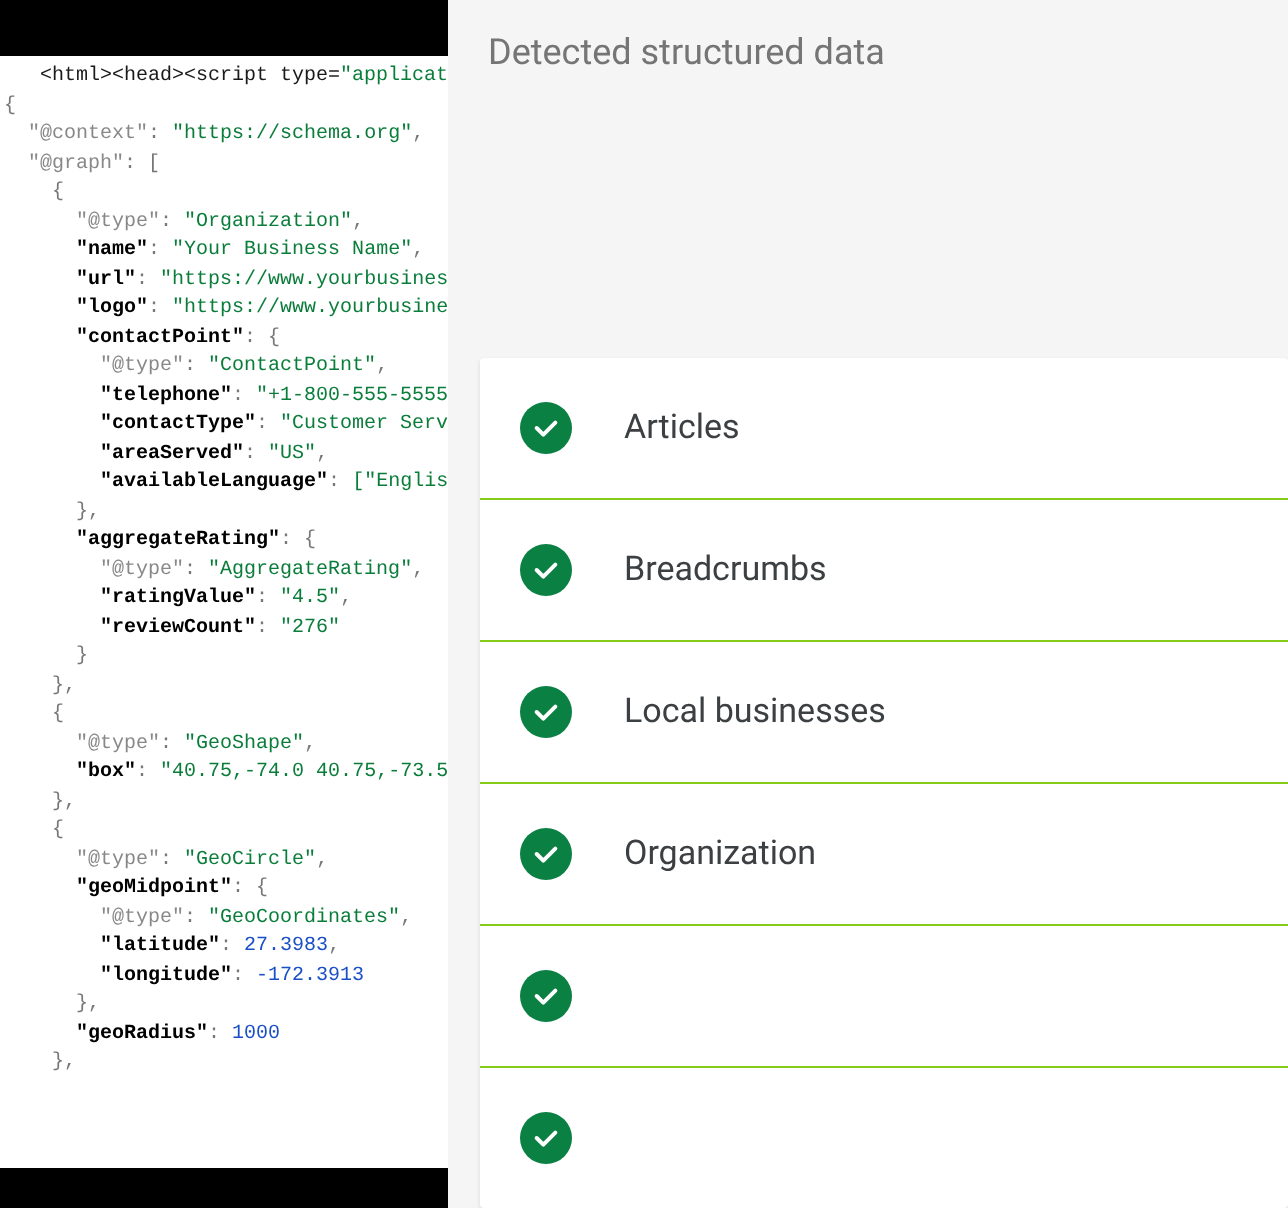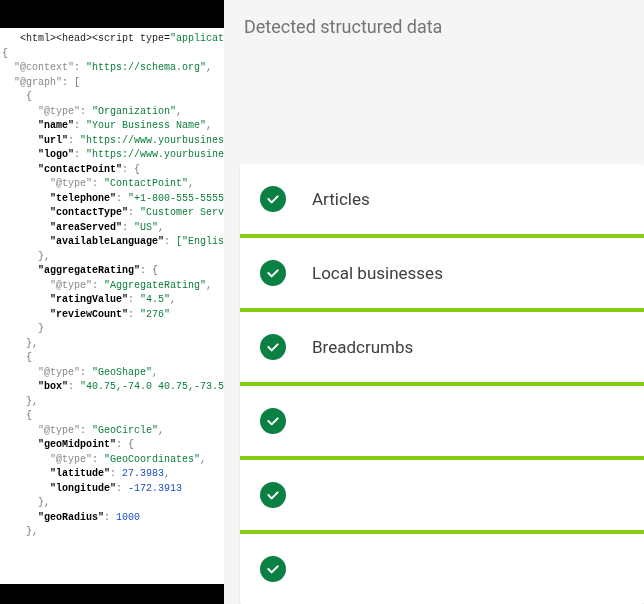--- a/index.html
+++ b/index.html
@@ -66,21 +66,21 @@
     .card {
       background: #fff;
       border-radius: 2px;
       box-shadow: 0 1px 2px rgba(0,0,0,0.12);
       overflow: hidden;
     }
     .row {
       display: flex;
       align-items: center;
       padding: 22px 20px;
-      border-bottom: 4px solid #84cc16;
+      border-bottom: 1px solid #84cc16;
     }
     .row:last-child { border-bottom: none; }
     .check-icon {
       width: 26px;
       height: 26px;
       border-radius: 50%;
       background: #0b8043;
       display: flex;
       align-items: center;
       justify-content: center;
@@ -155,36 +155,37 @@
           </svg>
       </span>
       <span class="row-label">Articles</span>
     </div>
     <div class="row">
       <span class="check-icon">
         <svg viewBox="0 0 24 24">
             <polyline points="5 12 10 17 19 8"></polyline>
           </svg>
       </span>
+      <span class="row-label">Breadcrumbs</span>
+    </div>
+    <div class="row">
+      <span class="check-icon">
+        <svg viewBox="0 0 24 24">
+            <polyline points="5 12 10 17 19 8"></polyline>
+          </svg>
+      </span>
       <span class="row-label">Local businesses</span>
     </div>
     <div class="row">
       <span class="check-icon">
         <svg viewBox="0 0 24 24">
             <polyline points="5 12 10 17 19 8"></polyline>
           </svg>
       </span>
-      <span class="row-label">Breadcrumbs</span>
-    </div>
-    <div class="row">
-      <span class="check-icon">
-        <svg viewBox="0 0 24 24">
-            <polyline points="5 12 10 17 19 8"></polyline>
-          </svg>
-      </span>
+      <span class="row-label">Organization</span>
     </div>
     <div class="row">
       <span class="check-icon">
         <svg viewBox="0 0 24 24">
             <polyline points="5 12 10 17 19 8"></polyline>
           </svg>
       </span>
     </div>
     <div class="row">
       <span class="check-icon">

